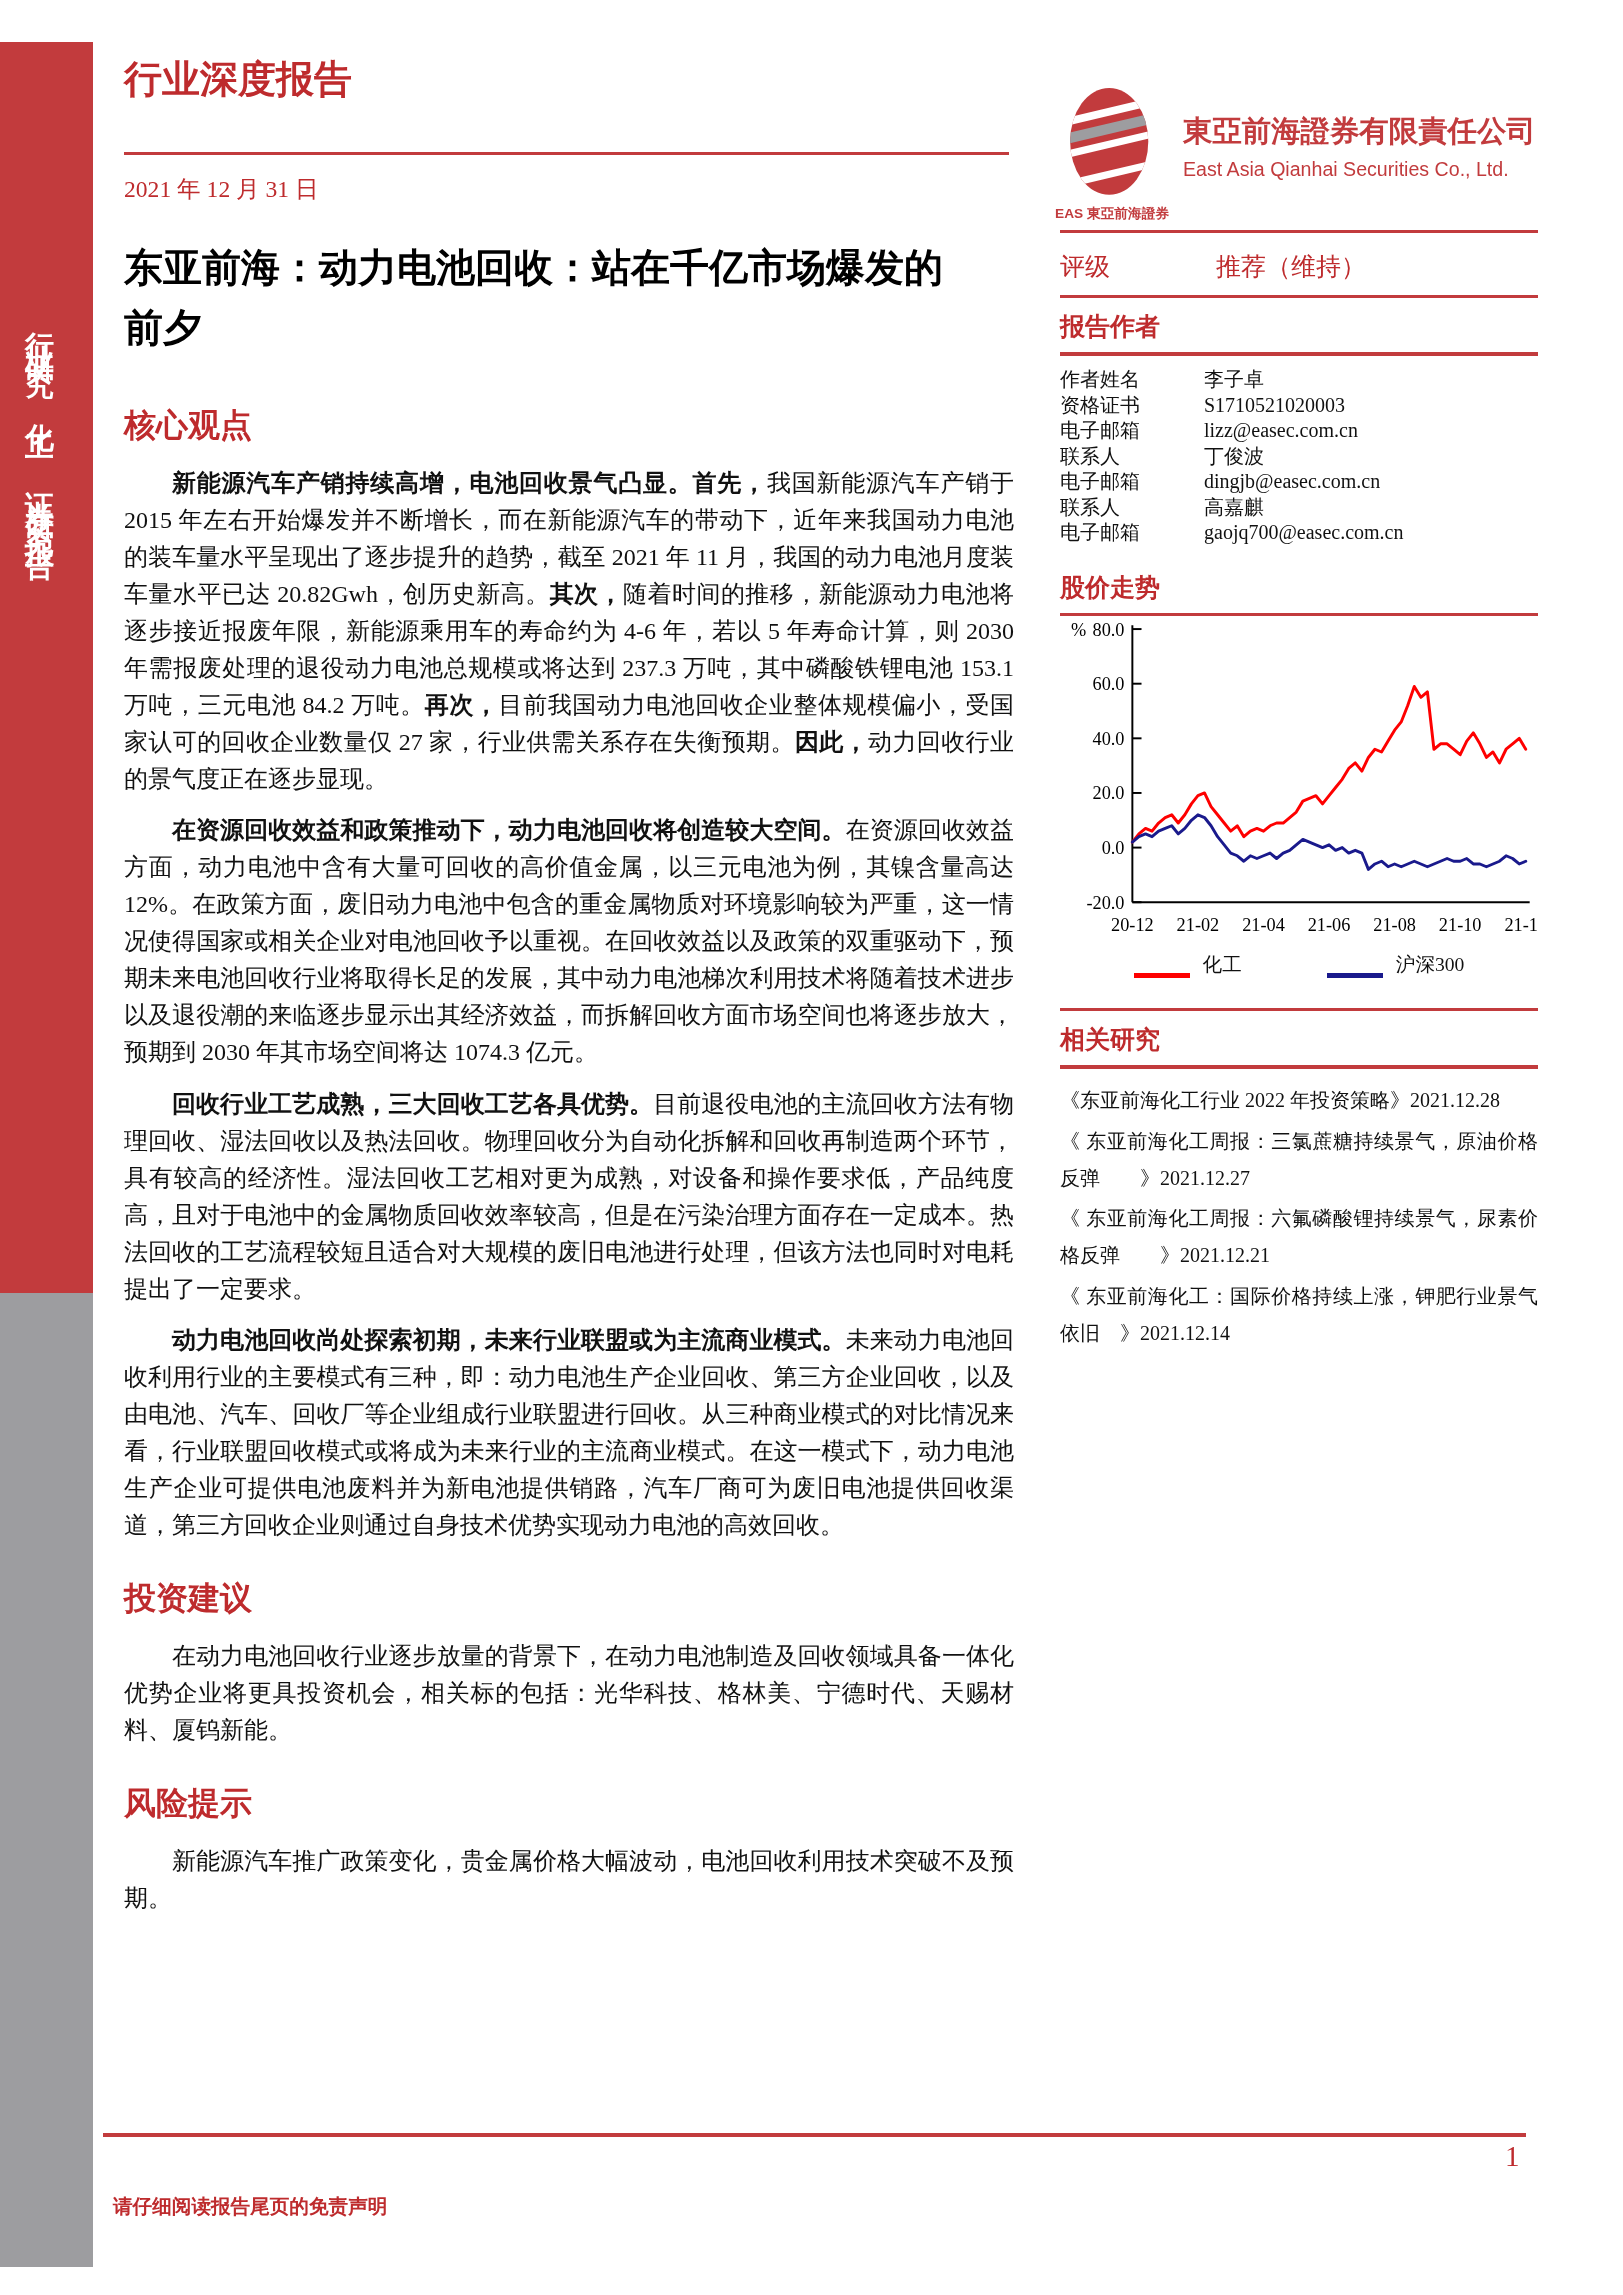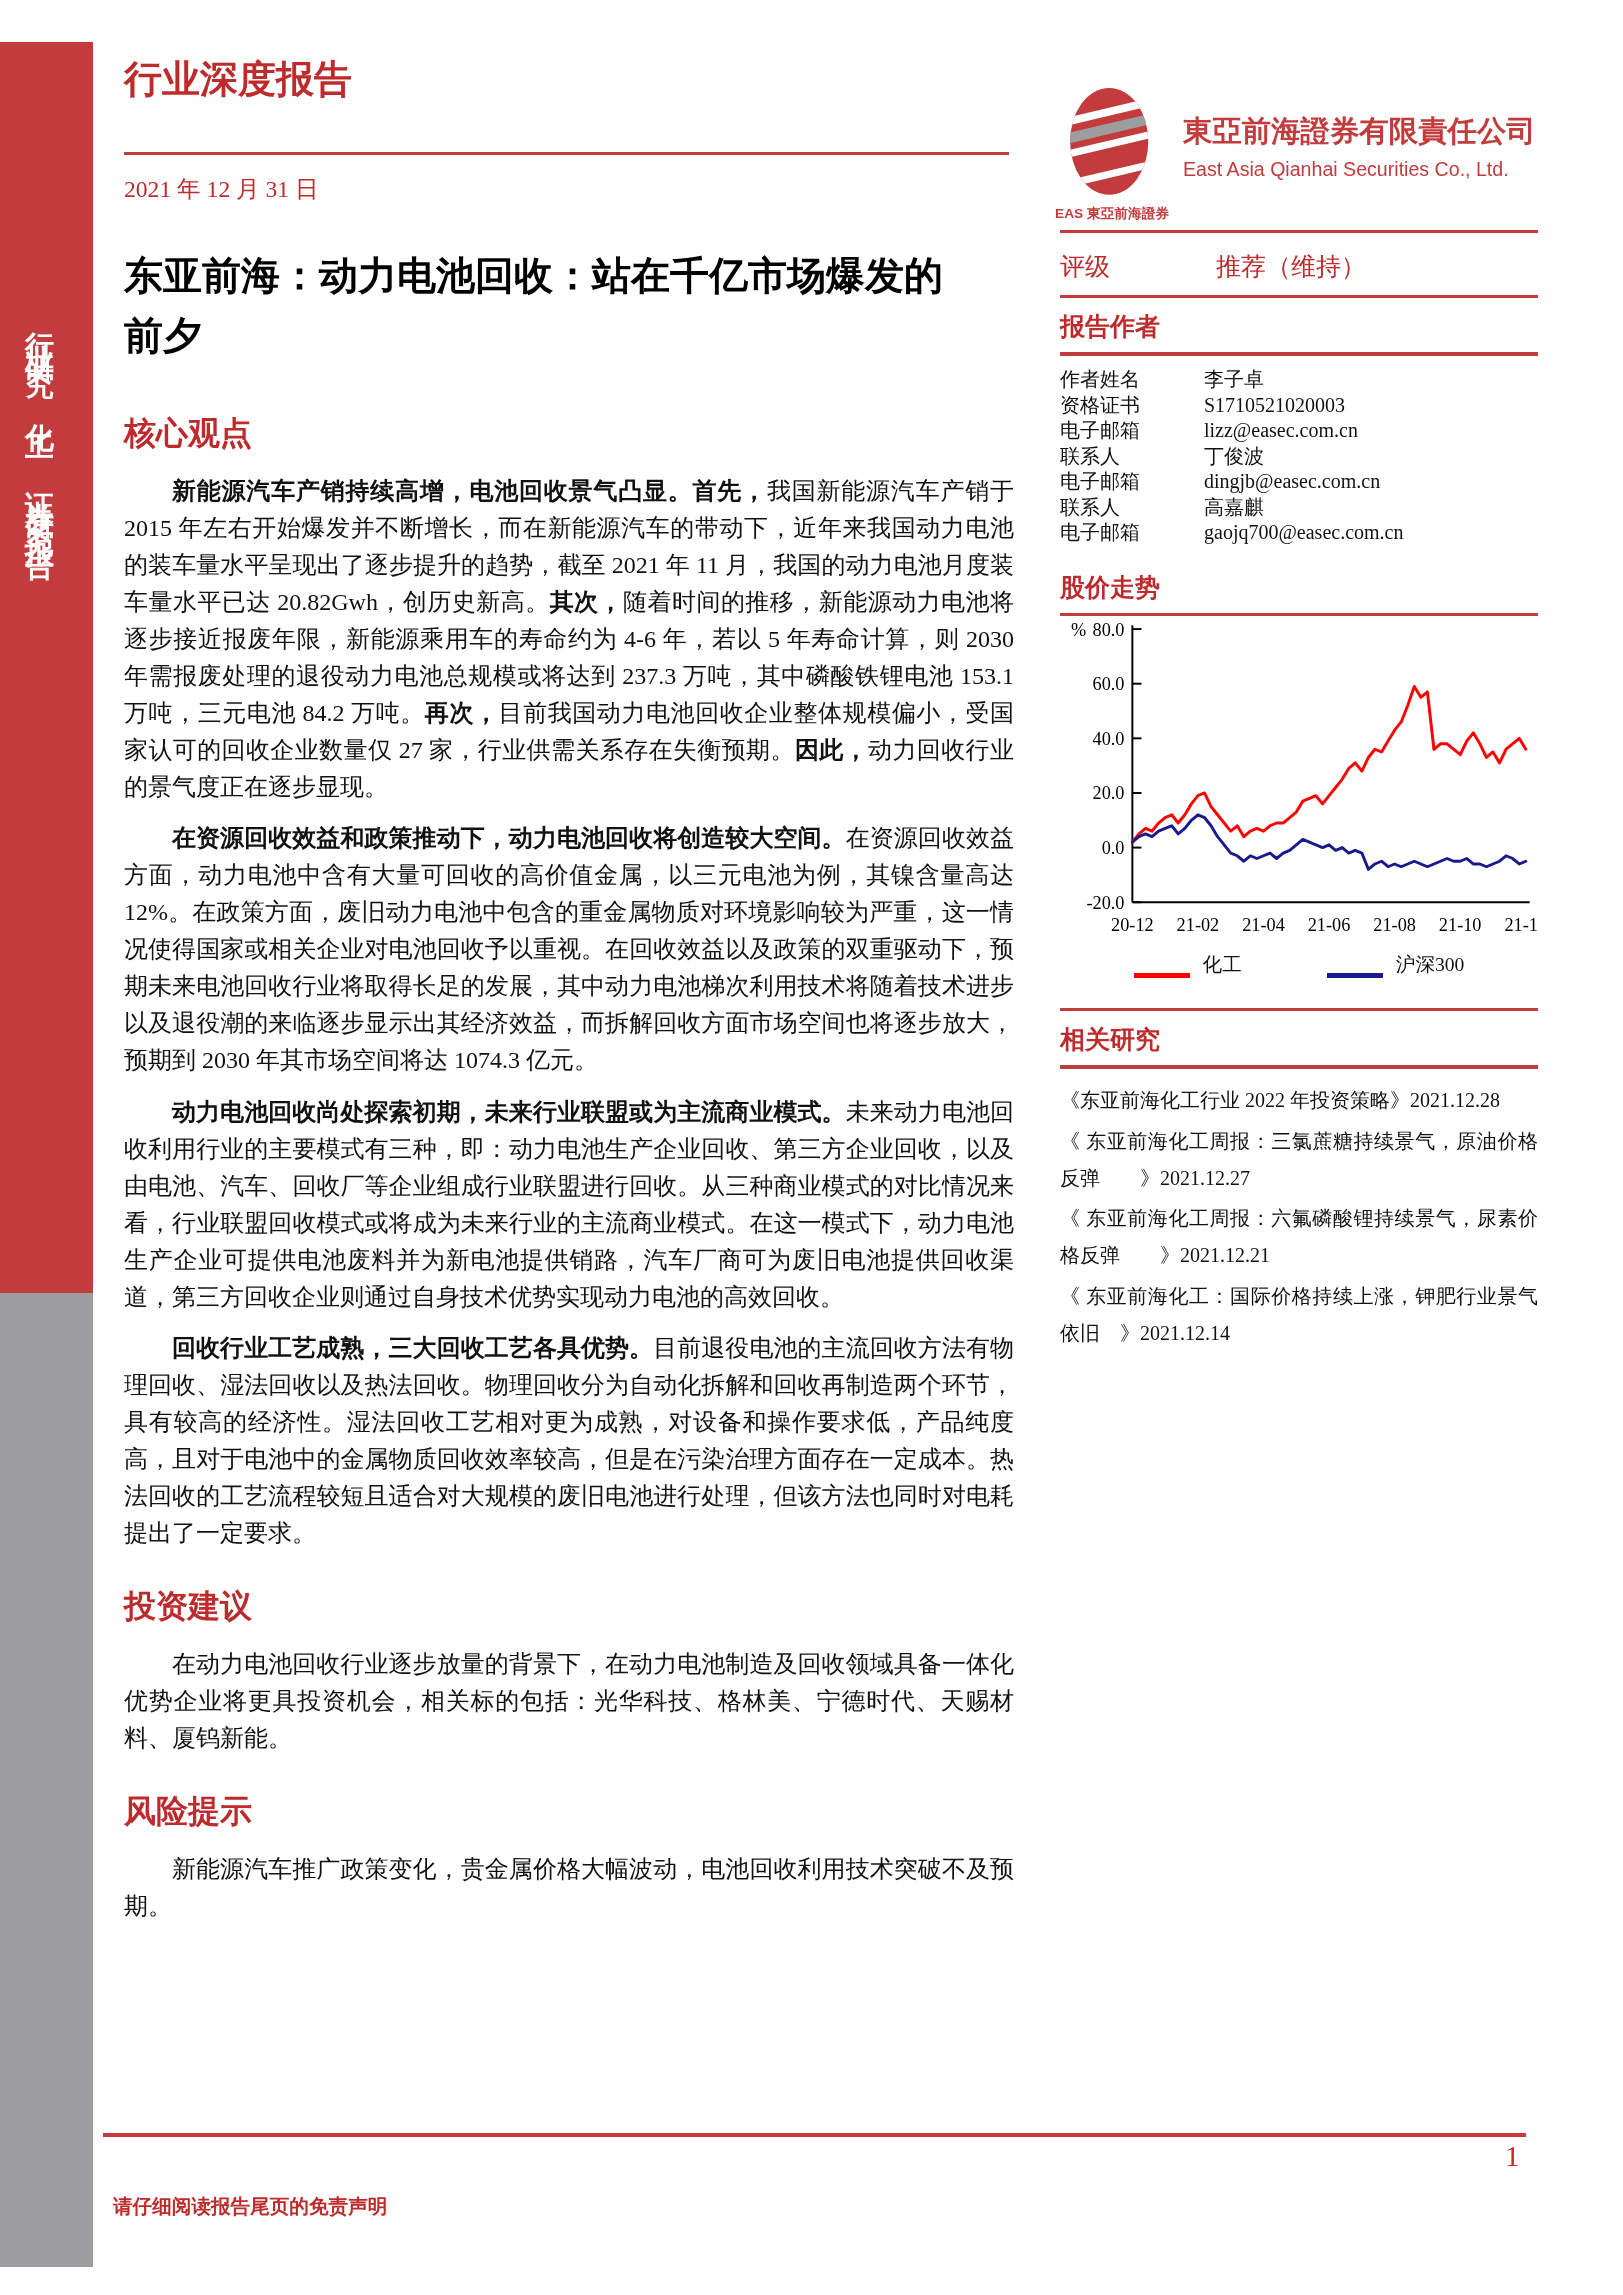--- a/index.html
+++ b/index.html
@@ -25,21 +25,21 @@
   .header-date{position:absolute;left:124px;top:173px;font-size:23.6px;color:var(--textred);}
   
   .logo{position:absolute;left:1055px;top:84px;width:497px;}
   .logo-inner{display:flex;align-items:flex-start;gap:17px;}
   .logo-mark-box{width:111px;text-align:center;}
   .logo-badge{font-family:"Liberation Sans","DejaVu Sans",sans-serif;font-size:13.7px;font-weight:bold;color:var(--red);margin-top:2.6px;white-space:nowrap;}
   .logo-names{padding-top:27.5px;font-family:"Liberation Sans","DejaVu Sans",sans-serif;}
   .logo-cn{font-size:29.4px;font-weight:bold;color:var(--red);white-space:nowrap;}
   .logo-en{font-size:19.6px;color:var(--red);margin-top:6.5px;white-space:nowrap;}
   
-  .main-col{position:absolute;left:124px;top:246px;width:890px;}
+  .main-col{position:absolute;left:124px;top:238px;width:890px;}
   .doc-title{font-size:39px;font-weight:bold;line-height:60px;color:#000;width:831px;}
   .sec-h{font-size:32px;font-weight:bold;color:var(--textred);margin:33px 0 17px;}
   .sec-h.first{margin-top:46px;}
   .body-p{font-size:24px;line-height:37px;text-align:justify;text-indent:2em;margin:0 0 14.4px;}
   .body-p b{font-weight:bold;}
   
   .right-col{position:absolute;left:1060px;top:230px;width:478px;}
   .rule{height:3.3px;background:var(--red);}
   .rating-row{display:flex;margin-top:17px;margin-bottom:11.8px;font-size:25px;font-weight:normal;color:var(--textred);}
   .rating-label{width:156px;}
@@ -98,22 +98,22 @@
       </div>
     </div>
   </div>
 
   <div class="main-col">
     <div class="doc-title">东亚前海：动力电池回收：站在千亿市场爆发的前夕</div>
     <div class="sec-h first">核心观点</div>
     <div>
         <p class="body-p"><b>新能源汽车产销持续高增，电池回收景气凸显。首先，</b><span>我国新能源汽车产销于 2015 年左右开始爆发并不断增长，而在新能源汽车的带动下，近年来我国动力电池的装车量水平呈现出了逐步提升的趋势，截至 2021 年 11 月，我国的动力电池月度装车量水平已达 20.82Gwh，创历史新高。</span><b>其次，</b><span>随着时间的推移，新能源动力电池将逐步接近报废年限，新能源乘用车的寿命约为 4-6 年，若以 5 年寿命计算，则 2030 年需报废处理的退役动力电池总规模或将达到 237.3 万吨，其中磷酸铁锂电池 153.1 万吨，三元电池 84.2 万吨。</span><b>再次，</b><span>目前我国动力电池回收企业整体规模偏小，受国家认可的回收企业数量仅 27 家，行业供需关系存在失衡预期。</span><b>因此，</b><span>动力回收行业的景气度正在逐步显现。</span></p>
         <p class="body-p"><b>在资源回收效益和政策推动下，动力电池回收将创造较大空间。</b><span>在资源回收效益方面，动力电池中含有大量可回收的高价值金属，以三元电池为例，其镍含量高达 12%。在政策方面，废旧动力电池中包含的重金属物质对环境影响较为严重，这一情况使得国家或相关企业对电池回收予以重视。在回收效益以及政策的双重驱动下，预期未来电池回收行业将取得长足的发展，其中动力电池梯次利用技术将随着技术进步以及退役潮的来临逐步显示出其经济效益，而拆解回收方面市场空间也将逐步放大，预期到 2030 年其市场空间将达 1074.3 亿元。</span></p>
+        <p class="body-p"><b>回收行业工艺成熟，三大回收工艺各具优势。</b><span>目前退役电池的主流回收方法有物理回收、湿法回收以及热法回收。物理回收分为自动化拆解和回收再制造两个环节，具有较高的经济性。湿法回收工艺相对更为成熟，对设备和操作要求低，产品纯度高，且对于电池中的金属物质回收效率较高，但是在污染治理方面存在一定成本。热法回收的工艺流程较短且适合对大规模的废旧电池进行处理，但该方法也同时对电耗提出了一定要求。</span></p>
         <p class="body-p"><b>动力电池回收尚处探索初期，未来行业联盟或为主流商业模式。</b><span>未来动力电池回收利用行业的主要模式有三种，即：动力电池生产企业回收、第三方企业回收，以及由电池、汽车、回收厂等企业组成行业联盟进行回收。从三种商业模式的对比情况来看，行业联盟回收模式或将成为未来行业的主流商业模式。在这一模式下，动力电池生产企业可提供电池废料并为新电池提供销路，汽车厂商可为废旧电池提供回收渠道，第三方回收企业则通过自身技术优势实现动力电池的高效回收。</span></p>
-        <p class="body-p"><b>回收行业工艺成熟，三大回收工艺各具优势。</b><span>目前退役电池的主流回收方法有物理回收、湿法回收以及热法回收。物理回收分为自动化拆解和回收再制造两个环节，具有较高的经济性。湿法回收工艺相对更为成熟，对设备和操作要求低，产品纯度高，且对于电池中的金属物质回收效率较高，但是在污染治理方面存在一定成本。热法回收的工艺流程较短且适合对大规模的废旧电池进行处理，但该方法也同时对电耗提出了一定要求。</span></p>
       </div>
     <div class="sec-h">投资建议</div>
     <div>
         <p class="body-p"><span>在动力电池回收行业逐步放量的背景下，在动力电池制造及回收领域具备一体化优势企业将更具投资机会，相关标的包括：光华科技、格林美、宁德时代、天赐材料、厦钨新能。</span></p>
       </div>
     <div class="sec-h">风险提示</div>
     <div>
         <p class="body-p"><span>新能源汽车推广政策变化，贵金属价格大幅波动，电池回收利用技术突破不及预期。</span></p>
       </div>
   </div>

